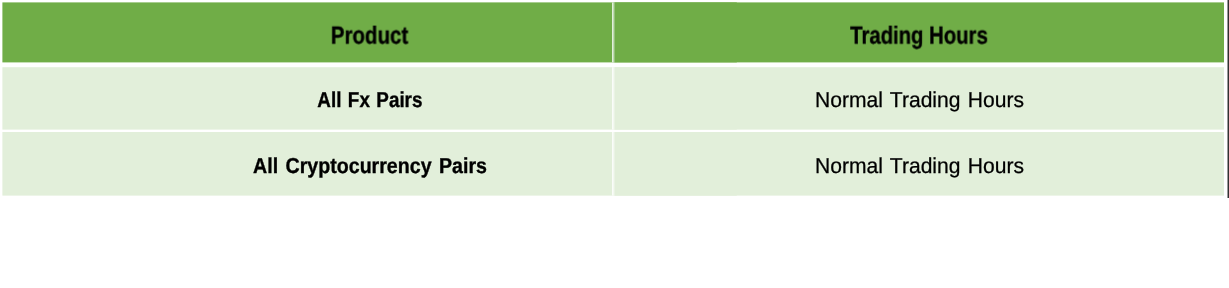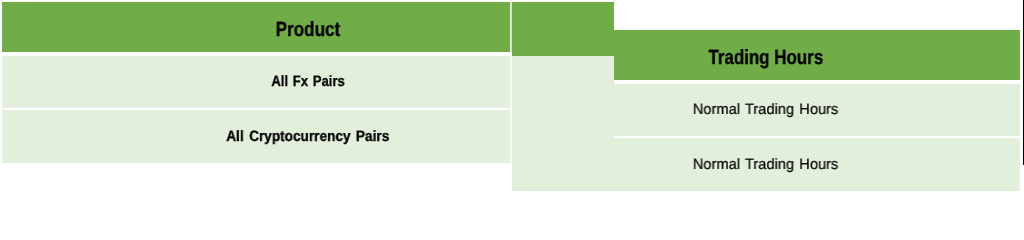--- a/index.html
+++ b/index.html
@@ -8,39 +8,39 @@
   width:1024px;height:165px;overflow:hidden;
   font-family:"Liberation Sans",sans-serif;
   -webkit-font-smoothing:antialiased;
   text-rendering:geometricPrecision;
 }
 .table{position:absolute;left:0;top:0;width:1024px;height:165px;}
 
 
 .cell{position:absolute;overflow:hidden;}
 .col-product{left:2px;width:612px;}
-.col-hours{left:512px;width:508px;margin-top:28px;}
+.col-hours{left:512px;width:508px;}
 .row-head{background:#70AD47;top:2px;height:50px;}
 .row-1{background:#E2EFDA;top:56px;height:52px;}
 .row-2{background:#E2EFDA;top:110px;height:53px;}
 
 
 .label{
   position:absolute;left:0;width:100%;
   text-align:center;color:#000000;line-height:1;white-space:nowrap;
 }
 .label > span{display:inline-block;transform-origin:50% 50%;will-change:transform;-webkit-text-stroke:0.22px currentColor;}
 .label.is-bold{font-weight:bold;}
 .label.is-bold > span{-webkit-text-stroke:0.30px currentColor;}
 
 .label.head{font-size:20.6px;top:18.4px;}
 .label.head.t-product > span{transform:scaleX(0.829);}
 .label.head.t-hours   > span{transform:scaleX(0.822);}
 
-.label.body{font-size:15px;}
+.label.body{font-size:18px;}
 .row-1 .label.body{top:18.3px;}
 .row-2 .label.body{top:19.4px;}
 .label.body.t-fx     > span{transform:scaleX(0.872);word-spacing:1.2px;}
 .label.body.t-crypto > span{transform:scaleX(0.908);word-spacing:1.8px;}
 .label.body.t-normal > span{transform:scaleX(0.976);word-spacing:1.2px;}
 
 
 .divider{position:absolute;width:2px;left:510px;}
 .divider i{position:absolute;left:0;top:0;width:1px;height:100%;display:block;}
 .divider i.b{left:1px;}

